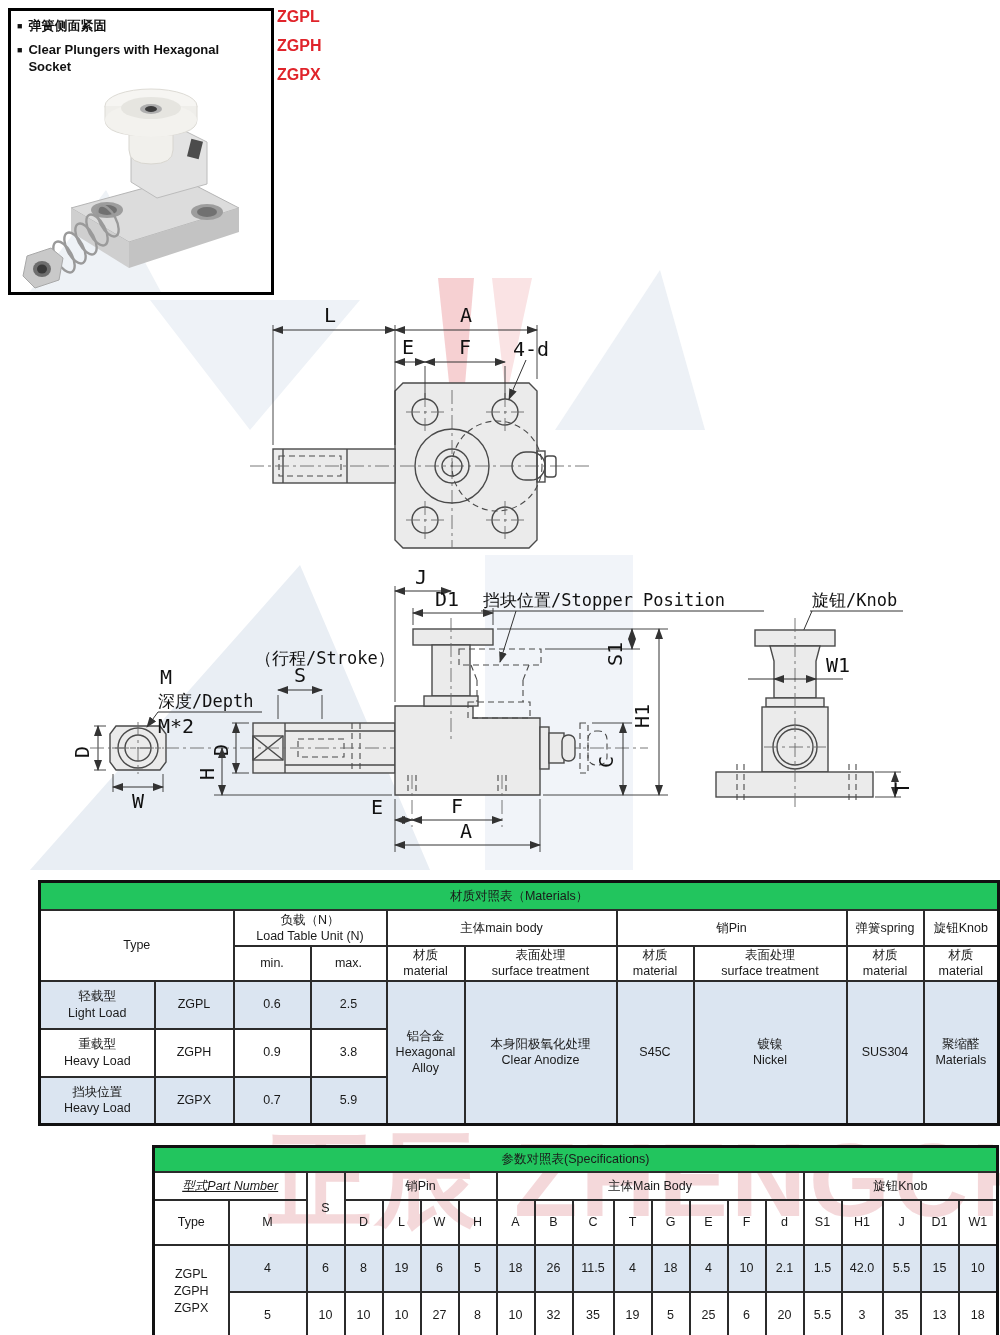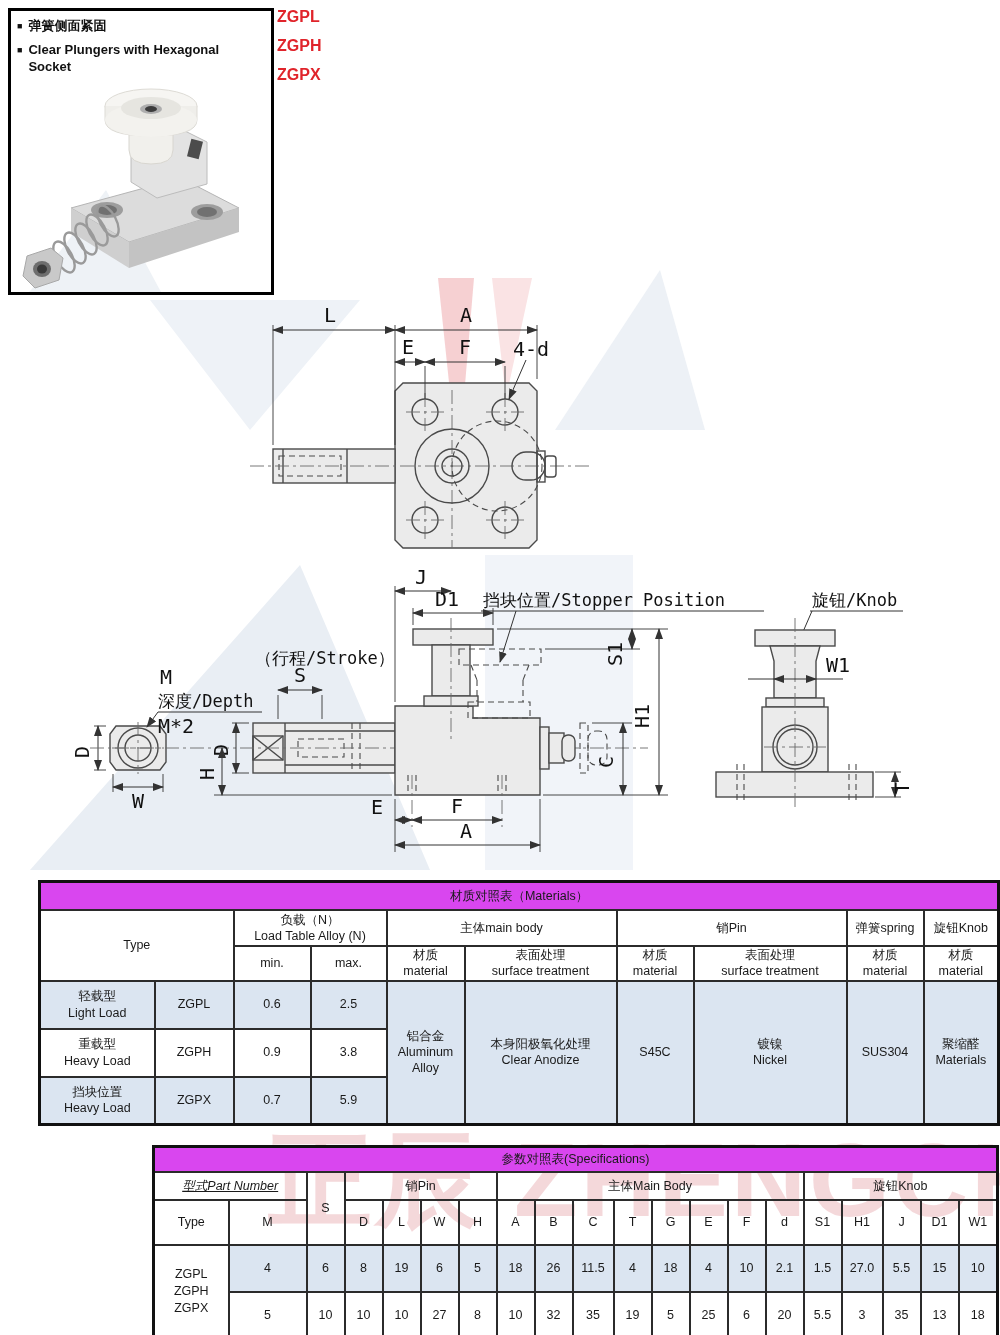--- a/index.html
+++ b/index.html
@@ -27,21 +27,21 @@
   .ext{stroke:#333;stroke-width:.9;fill:none;}
   text.dl{font-family:"DejaVu Sans Mono",monospace;font-size:20px;fill:#111;}
   text.dlc{font-family:"DejaVu Sans Mono",monospace;font-size:17px;fill:#111;}
   
   table{border-collapse:collapse;table-layout:fixed;}
   .mat-table{position:absolute;left:38px;top:880px;width:959px;z-index:2;border:3px solid #111;}
   .spec-table{position:absolute;left:152px;top:1145px;width:836px;z-index:2;border:3px solid #111;}
   .mat-table td,.mat-table th,.spec-table td,.spec-table th{
       border:2px solid #2b2b2b;text-align:center;vertical-align:middle;
       font-size:12.5px;font-weight:normal;padding:0;line-height:1.3;color:#1a1a1a;}
-  .ttl{background:#d946ef;color:#fff;font-weight:bold;font-size:13px;height:26px;border:2px solid #111;}
+  .ttl{background:#22c55e;color:#fff;font-weight:bold;font-size:13px;height:26px;border:2px solid #111;}
   .spec-table .ttl{height:23px;}
   .blue{background:#dbe5f1;}
   .white{background:#ffffff;}
   .red{color:#d2232a;font-weight:bold;}
   .und{text-decoration:underline;font-style:italic;}
   .hdrT{background:transparent;}
   .h36{height:36px;} .h33{height:33px;} .h48{height:48px;}
   .sh1{height:28px;} .sh2{height:45px;} .sd1{height:47px;} .sd2{height:46px;}
   .codecell div{line-height:1.35;}
 </style>
@@ -314,21 +314,21 @@
         <col style="width:75px">
     </colgroup>
     <tbody>
         <tr>
       <td class="ttl" colspan="10">材质对照表（Materials）</td>
     </tr>
     <tr class="h36">
       <th rowspan="2" colspan="2">Type</th>
       <th colspan="2">
         <div>负载（N）</div>
-        <div>Load Table Alloy (N)</div>
+        <div>Load Table Unit (N)</div>
       </th>
       <th colspan="2">主体main body</th>
       <th colspan="2">销Pin</th>
       <th>弹簧spring</th>
       <th>旋钮Knob</th>
     </tr>
     <tr class="h33">
       <th>min.</th>
       <th>max.</th>
       <th>
@@ -359,21 +359,21 @@
     <tr class="h48">
       <td class="blue">
         <div>轻载型</div>
         <div>Light Load</div>
       </td>
       <td class="blue red">ZGPL</td>
       <td class="blue">0.6</td>
       <td class="blue">2.5</td>
       <td class="blue" rowspan="3">
         <div>铝合金</div>
-        <div>Aluminum Alloy</div>
+        <div>Hexagonal Alloy</div>
       </td>
       <td class="blue" rowspan="3">
         <div>本身阳极氧化处理</div>
         <div>Clear Anodize</div>
       </td>
       <td class="blue" rowspan="3">S45C</td>
       <td class="blue" rowspan="3">
         <div>镀镍</div>
         <div>Nickel</div>
       </td>
@@ -473,21 +473,21 @@
       <td class="blue">5</td>
       <td class="blue">18</td>
       <td class="blue">26</td>
       <td class="blue">11.5</td>
       <td class="blue">4</td>
       <td class="blue">18</td>
       <td class="blue">4</td>
       <td class="blue">10</td>
       <td class="blue">2.1</td>
       <td class="blue">1.5</td>
-      <td class="blue">27.0</td>
+      <td class="blue">42.0</td>
       <td class="blue">5.5</td>
       <td class="blue">15</td>
       <td class="blue">10</td>
     </tr>
     <tr class="sd2">
       <td class="white red">5</td>
       <td class="white">10</td>
       <td class="white">10</td>
       <td class="white">10</td>
       <td class="white">27</td>

